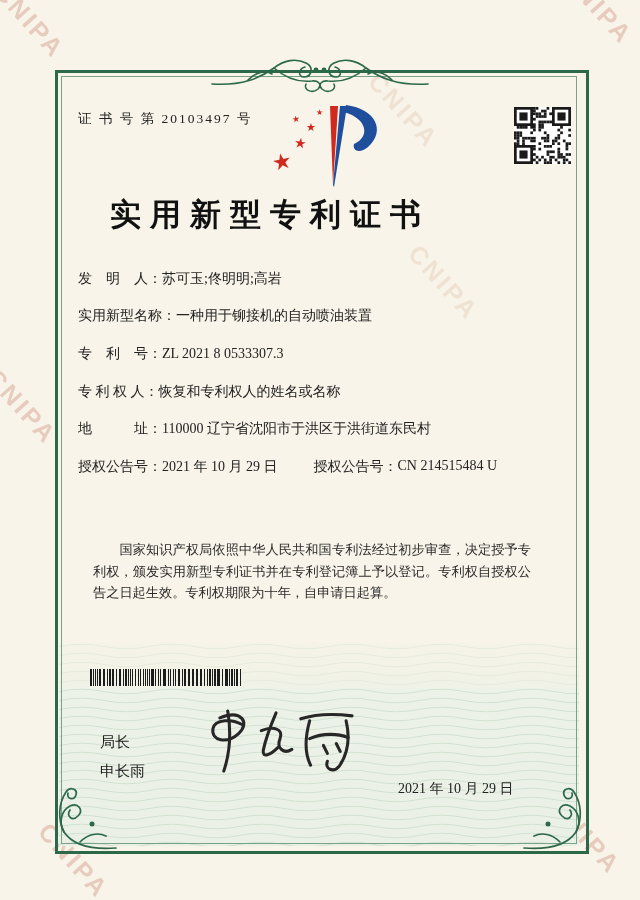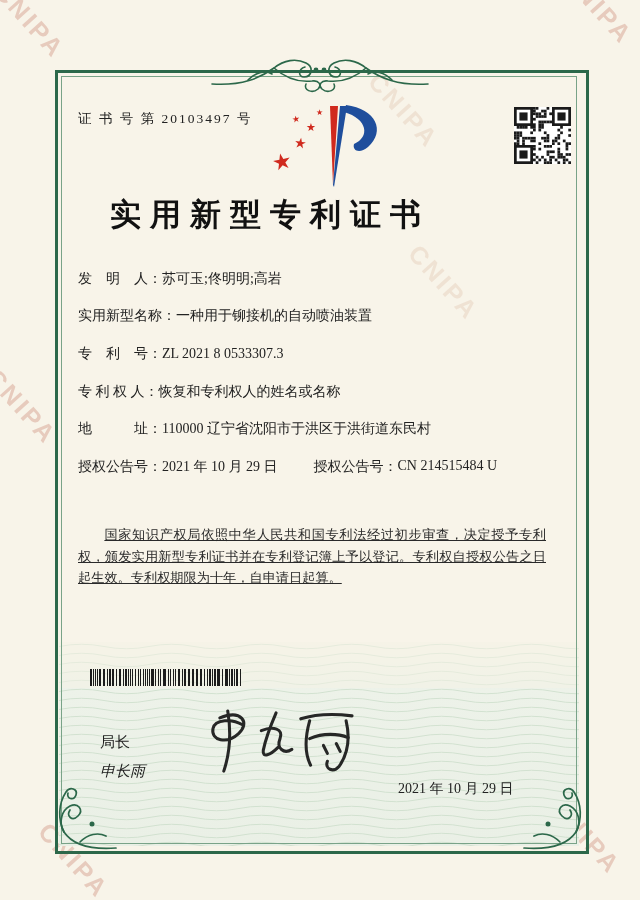--- a/index.html
+++ b/index.html
@@ -25,34 +25,34 @@
   .cert-no{position:absolute;left:78px;top:110px;font-size:13.5px;letter-spacing:2px;z-index:4;}
   .title{position:absolute;left:0;top:194px;width:540px;text-align:center;
       font-size:31px;font-weight:bold;letter-spacing:9px;color:#111;z-index:4;}
   .fields{position:absolute;left:78px;top:260px;width:480px;z-index:4;}
   .frow{height:37.6px;display:flex;align-items:center;font-size:14px;}
   .flabel{white-space:pre;}
   .fvalue{white-space:pre;}
   .fpair2{margin-left:36px;display:flex;}
   .paras{position:absolute;left:78px;top:524px;width:468px;z-index:4;
       font-size:13.2px;line-height:21.5px;color:#2a2a2a;text-align:justify;}
-  .paras p{margin:0;text-indent:2em;text-decoration:underline;}
+  .paras p{margin:15px;text-indent:2em;}
   
   .logo{position:absolute;left:264px;top:101px;width:128px;height:88px;z-index:4;}
   .logo .star{position:absolute;color:#d02a1e;line-height:1;}
   
   .qr{position:absolute;left:514px;top:107px;width:57px;height:57px;z-index:4;}
   .barcode{position:absolute;left:90px;top:669px;height:17px;z-index:4;display:flex;align-items:stretch;}
   .barcode i{display:block;background:#1c1c1c;}
   .barcode em{display:block;}
   
   .director-label{position:absolute;left:100px;top:733px;font-size:15px;z-index:4;
       font-family:"Liberation Sans","DejaVu Sans",sans-serif;color:#1c1c1c;}
   .director-name{position:absolute;left:100px;top:762px;font-size:15px;z-index:4;
-      font-family:"Liberation Sans","DejaVu Sans",sans-serif;color:#1c1c1c;font-style:italic;}
+      font-family:"Liberation Sans","DejaVu Sans",sans-serif;color:#1c1c1c;}
   .signature{position:absolute;left:192px;top:706px;z-index:4;}
   .issue-date{position:absolute;left:398px;top:780px;font-size:14px;z-index:4;white-space:pre;}
   .page-info{position:absolute;left:0;top:818px;width:640px;text-align:center;
       font-size:12px;z-index:4;white-space:pre;}
   .footer-note{position:absolute;left:0;top:858px;width:640px;text-align:center;
       font-size:12.5px;color:#333;z-index:4;}
 </style>
 </head>
 <body>
 

